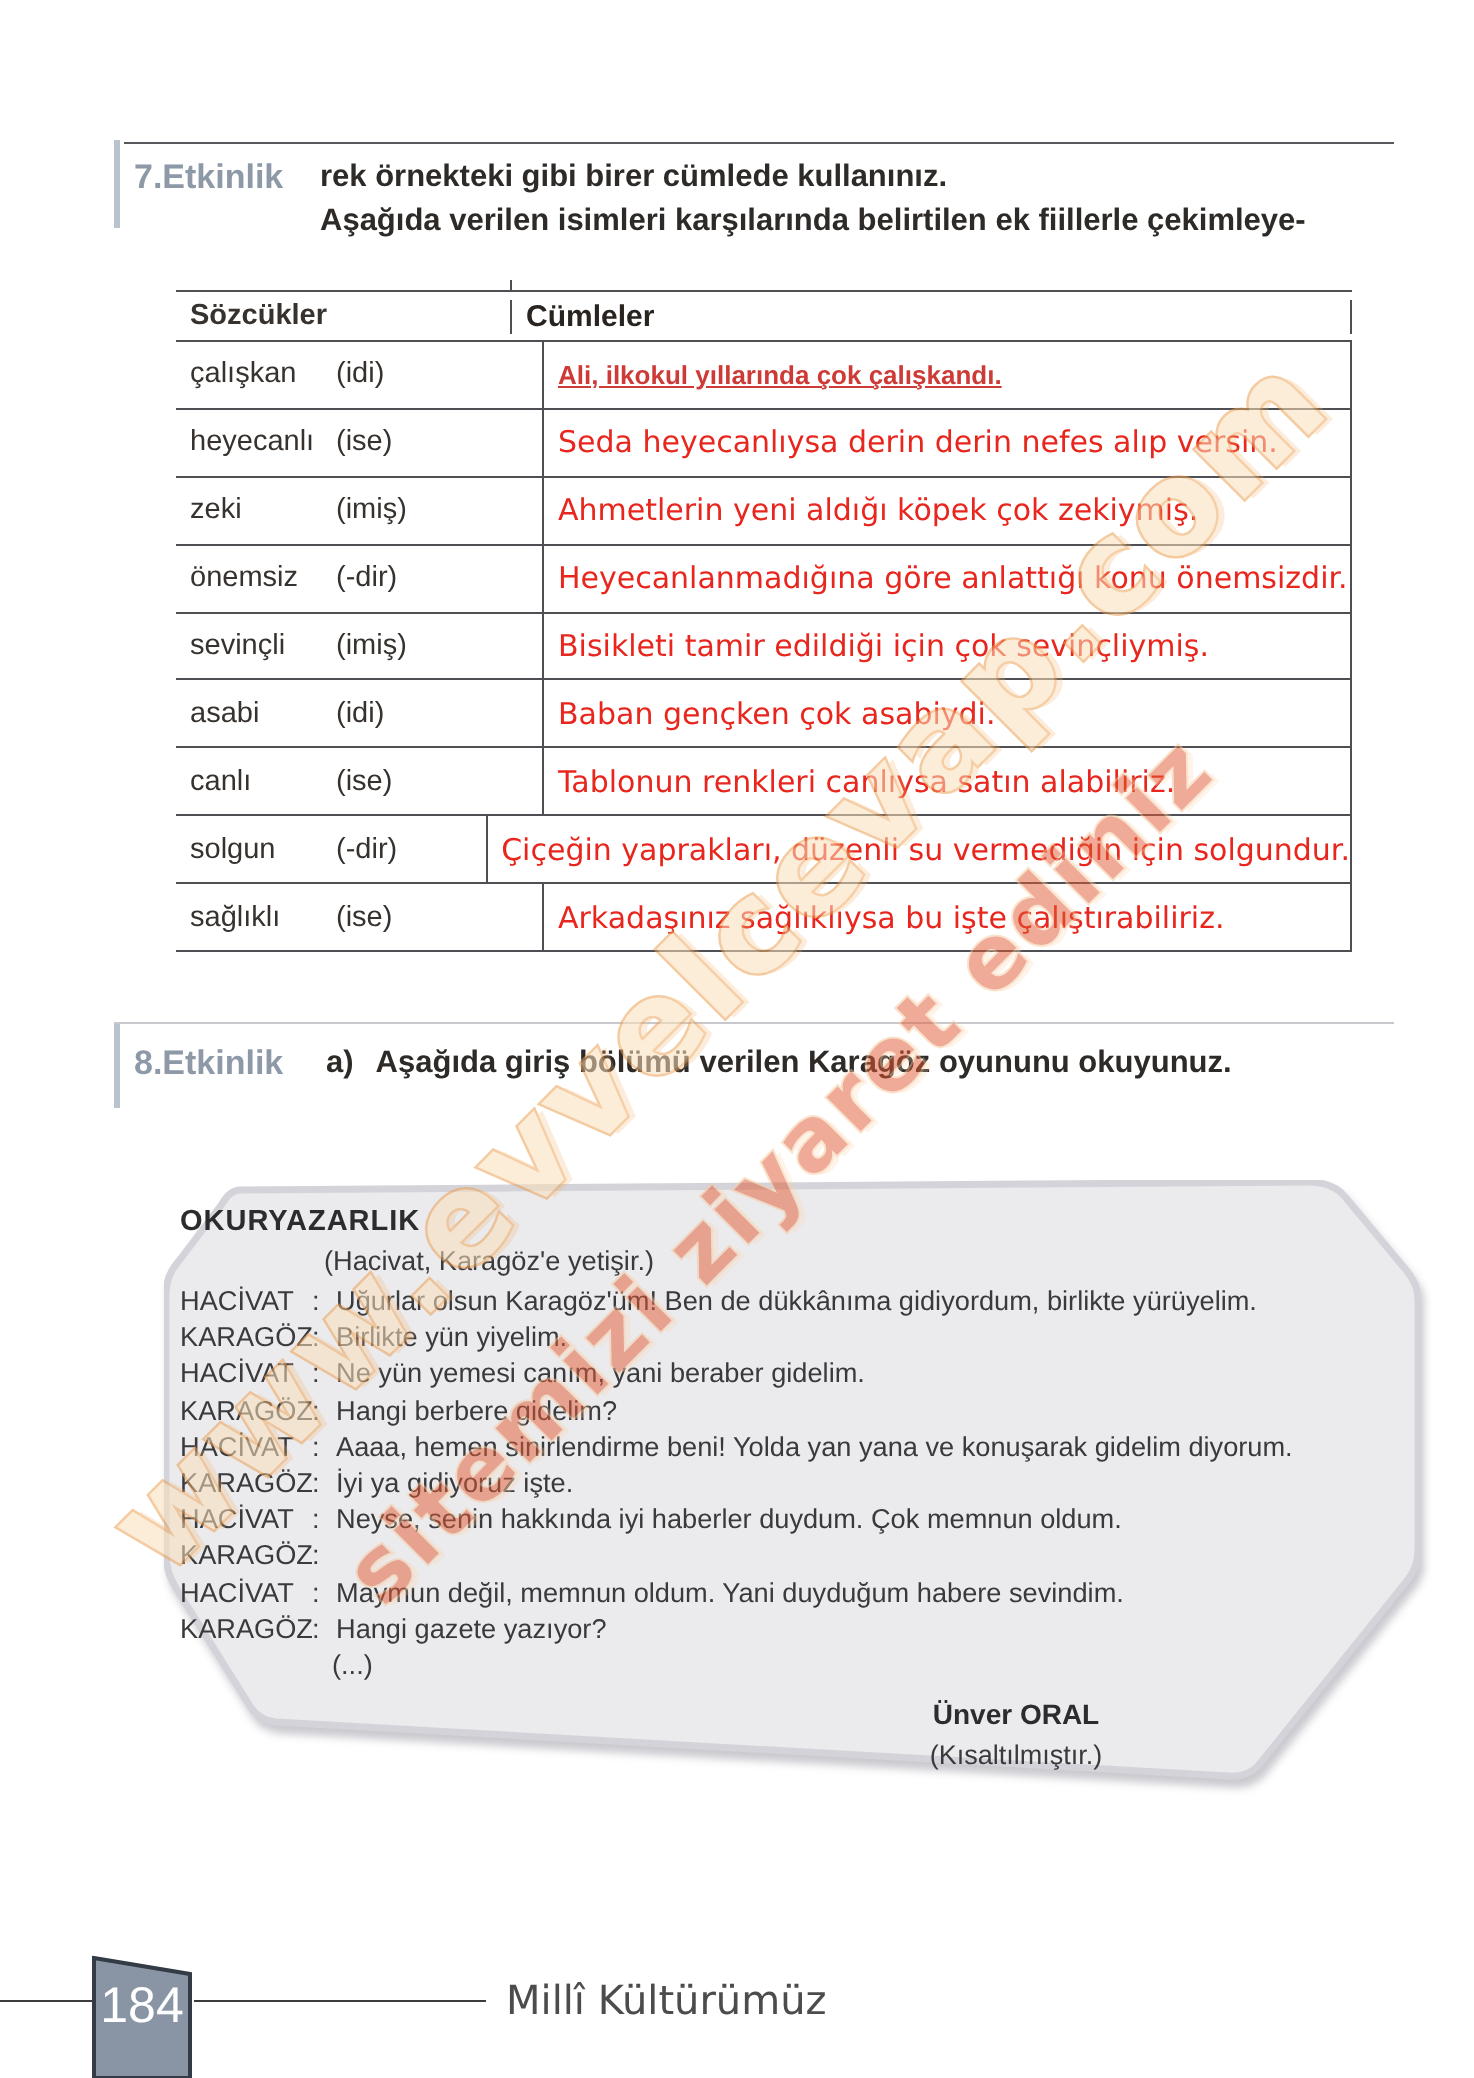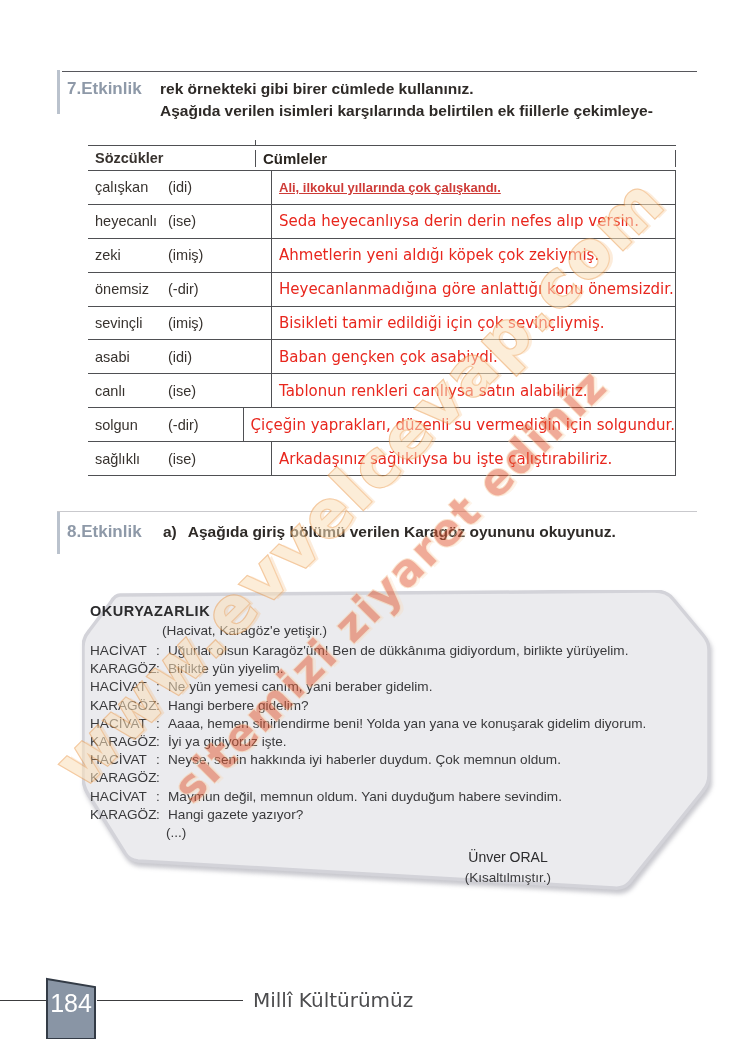--- a/index.html
+++ b/index.html
@@ -32,21 +32,21 @@
   .playbox-wrap { position:absolute; left:82px; top:590px; width:628px; height:318px; filter:drop-shadow(2px 4px 2px rgba(110,110,125,0.38)); }
   .play-content { position:absolute; left:90px; top:602px; width:612px; font-size:13.6px; color:#3a3a3c; line-height:18.2px; }
   .play-title { font-weight:bold; font-size:14.5px; height:20px; letter-spacing:0.5px; color:#2c2c2e; }
   .stage { padding-left:72px; height:20px; }
   .pline { display:flex; height:18.2px; }
   .speaker { width:66px; }
   .colon { width:12px; }
   .ptext { white-space:nowrap; }
   .ellipsis { padding-left:76px; height:18px; }
   .author-block { position:absolute; left:328px; top:246px; width:180px; text-align:center; }
-  .author { font-weight:normal; font-size:14px; color:#2c2c2e; }
+  .author { font-weight:bold; font-size:14px; color:#2c2c2e; }
   .note { font-size:13.5px; margin-top:3px; color:#3a3a3c; }
   
   .fline1 { position:absolute; left:0; top:1000px; width:46px; border-top:1.5px solid #3c3c3e; }
   .fline2 { position:absolute; left:97px; top:1000px; width:146px; border-top:1.5px solid #3c3c3e; }
   .tab-svg { position:absolute; left:45px; top:976px; }
   .pagenum { position:absolute; left:45px; top:989px; width:52px; text-align:center; color:#ffffff; font-size:25px; }
   .fsection { position:absolute; left:253px; top:988px; font-size:20px; color:#4c4c4e; font-family:"DejaVu Sans", sans-serif; }
   
   .wm { position:absolute; z-index:40; pointer-events:none; font-family:"DejaVu Sans", sans-serif; font-weight:bold; white-space:nowrap; text-align:center; paint-order:stroke fill; }
   .wm1 { left:-90px; top:445px; width:900px; transform:rotate(-45deg); font-size:64px; letter-spacing:3px;

